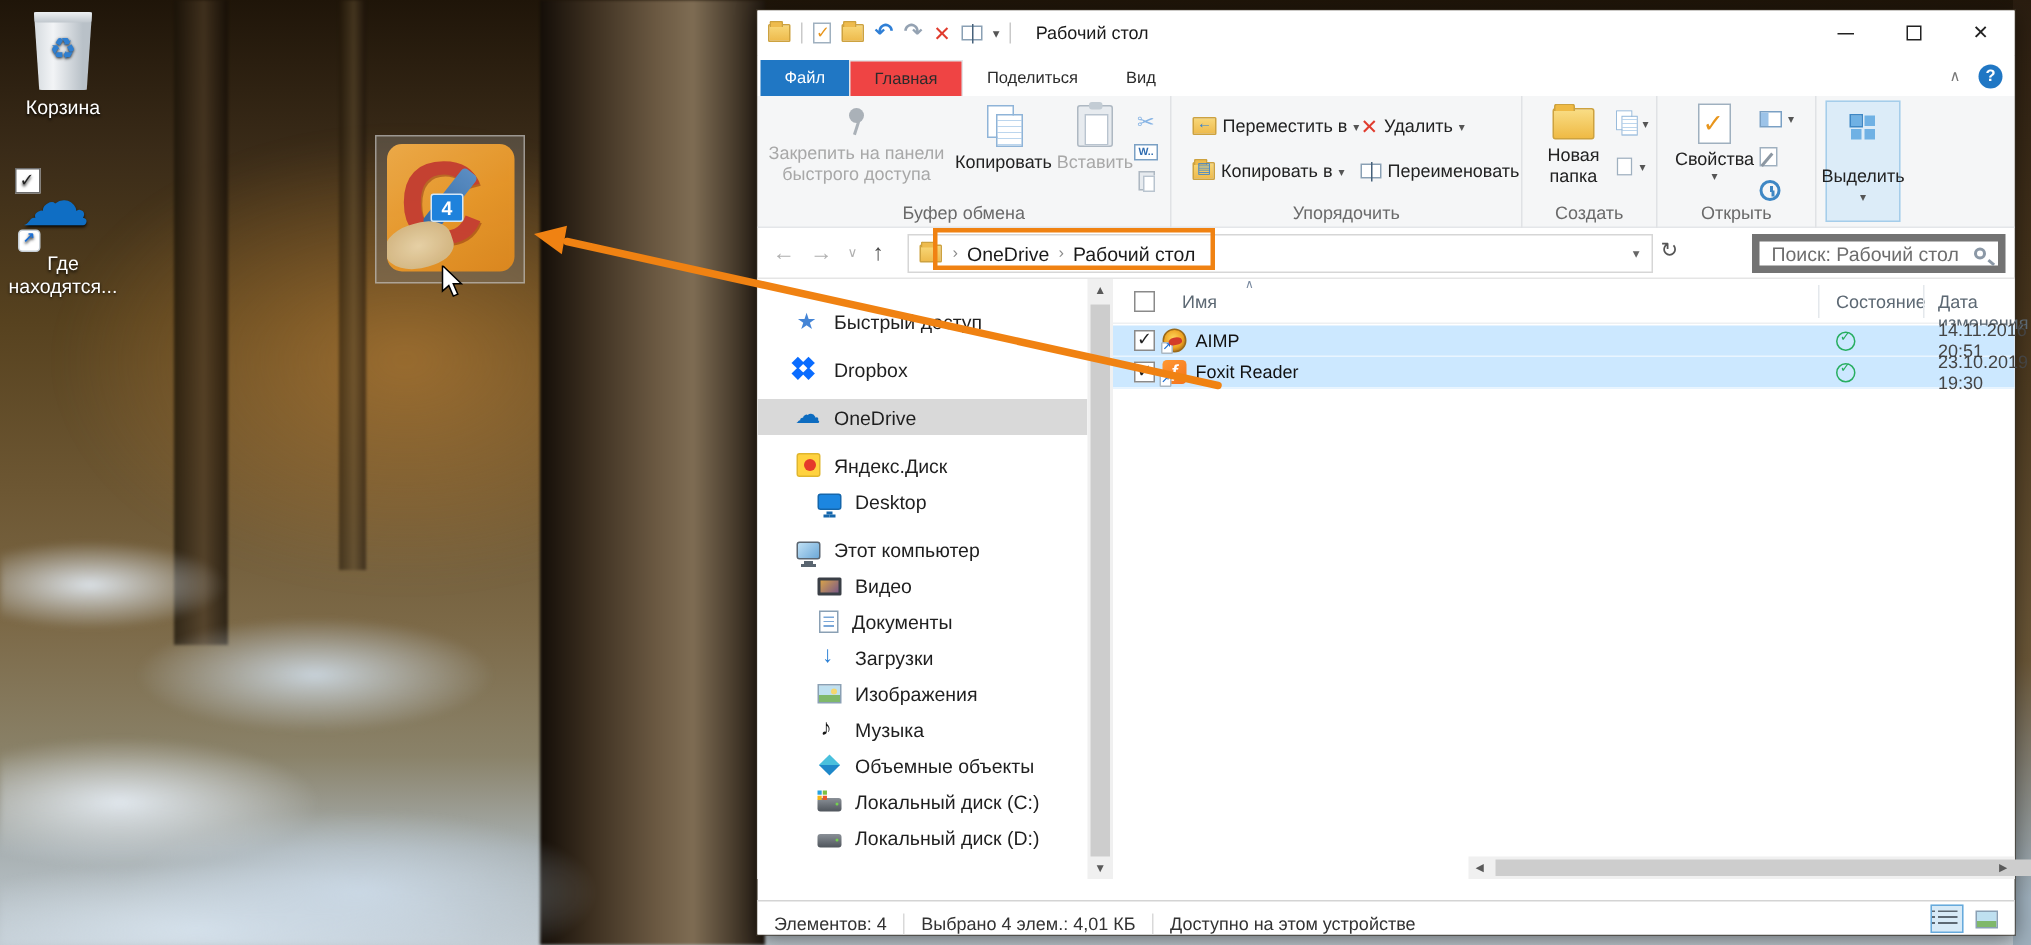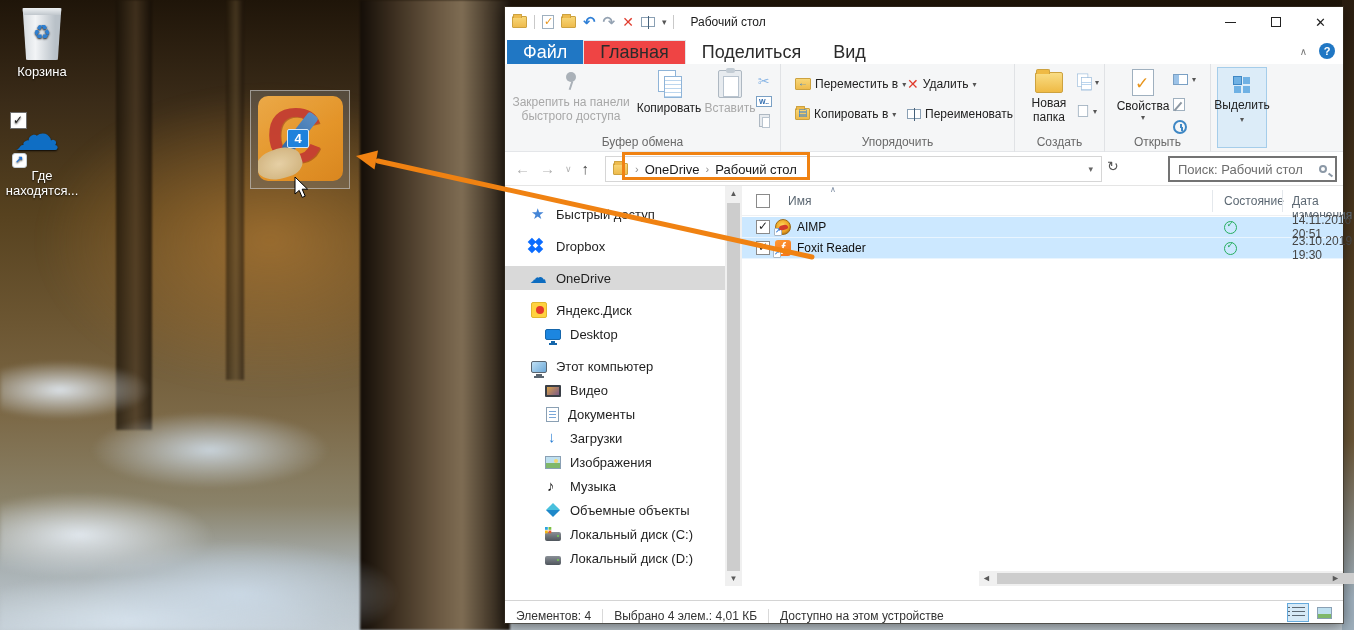--- a/index.html
+++ b/index.html
@@ -73,21 +73,21 @@
 .glyph{font-size:14px;line-height:14px}
 .g-undo{color:#2f7fd6;font-weight:bold;font-size:15px}
 .g-redo{color:#94a2b2;font-weight:bold;font-size:15px}
 .g-del{color:#e03c2e;font-weight:bold}
 .ic-rename-sm{width:14px;height:10px;border:1px solid #8aa0b4;background:#fff}
 .ic-rename-sm::after{content:"";position:absolute;left:6px;top:-2px;width:1px;height:13px;background:#46617a}
 .g-chev{color:#555;font-size:9px}
 
 
 .tabs{position:absolute;left:0;top:30px;right:0;height:27px;background:#fff;display:flex;align-items:flex-end}
-.tab{height:24px;padding:0 16px;display:flex;align-items:center;font-size:18px;color:#2b2b2b}
+.tab{height:24px;padding:0 16px;display:flex;align-items:center;font-size:11px;color:#2b2b2b}
 .tab-file{background:#2077c4;color:#fff;margin-left:2px;height:24px}
 .tab-active{background:#ef4444;border:1px solid #e3e5e8;border-bottom:none}
 .tab-help{position:absolute;right:8px;top:6px;display:flex;align-items:center;gap:12px}
 .g-collapse{color:#777;font-size:10px}
 .help-dot{width:16px;height:16px;border-radius:50%;background:#2077c4;color:#fff;font-size:11px;font-weight:bold;text-align:center;line-height:16px}
 
 
 .ribbon{position:absolute;left:0;top:57px;right:0;height:88px;background:#f5f6f7;border-bottom:1px solid #e4e6e9}
 .rgroup{position:absolute;top:0;height:88px;border-right:1px solid #e0e2e5}
 .rg-label{position:absolute;left:0;right:0;bottom:3px;text-align:center;font-size:12px;color:#6a6a6a}
@@ -133,21 +133,21 @@
 .addr{position:absolute;left:0;top:145px;right:0;height:34px;background:#fff;border-bottom:1px solid #e5e5e5;display:flex;align-items:center}
 .nav-arrows{display:flex;align-items:center;gap:10px;padding:0 10px}
 .g-nav{font-size:15px;color:#b0b0b0}
 .g-nav-on{font-size:15px;color:#4a4a4a}
 .addr-box{position:absolute;left:100px;top:4px;width:497px;height:26px;border:1px solid #d6d6d6;background:#fff;display:flex;align-items:center;font-size:13px}
 .addr-box .crumb{padding:0 6px;color:#1a1a1a}
 .g-sepr{color:#8a8a8a;font-size:11px}
 .addr-box .ff{margin-left:7px}
 .addr-drop{margin-left:auto;color:#666;font-size:9px;padding-right:8px}
 .refresh{position:absolute;left:602px;top:6px;font-size:14px;color:#555}
-.search-box{position:absolute;left:663px;top:4px;width:169px;height:26px;border:2px solid #737373;display:flex;align-items:center;padding:0 8px;color:#6d6d6d;font-size:13px}
+.search-box{position:absolute;left:663px;top:4px;width:169px;height:26px;border:5px solid #737373;display:flex;align-items:center;padding:0 8px;color:#6d6d6d;font-size:13px}
 .lens{margin-left:auto;width:8px;height:8px;border:2px solid #8b98a6;border-radius:50%;position:relative}
 .lens::after{content:"";position:absolute;left:7px;top:7px;width:5px;height:2px;background:#8b98a6;transform:rotate(40deg)}
 
 
 .main{position:absolute;left:0;top:179px;right:0;bottom:37px;background:#fff}
 .sidebar{position:absolute;left:0;top:0;width:220px;bottom:0;background:#fff;padding-top:8px;overflow:hidden}
 .side-item{height:24px;display:flex;align-items:center;gap:9px;padding-left:26px;font-size:13px;color:#1f1f1f}
 .side-item:not(.child){margin-top:8px}
 .side-item.child{padding-left:40px}
 .side-item.selected{background:#d9d9d9}
@@ -379,21 +379,21 @@
         <span class="i ic-edit-sm"></span>
       </div>
       <div class="small-row" style="left:68px;top:56px">
         <span class="i ic-history"></span>
       </div>
       <div class="rg-label">Открыть</div>
     </div>
 
     <div class="select-big">
       <span class="i ic-grid-blue"></span>
-      <span style="margin-top:4px">Выделить</span>
+      <span style="margin-top:16px">Выделить</span>
       <span class="caret">▾</span>
     </div>
   </div>
 
   <div class="addr">
     <div class="nav-arrows">
       <span class="g-nav">←</span>
       <span class="g-nav">→</span>
       <span class="g-nav" style="font-size:9px">∨</span>
       <span class="g-nav-on">↑</span>

